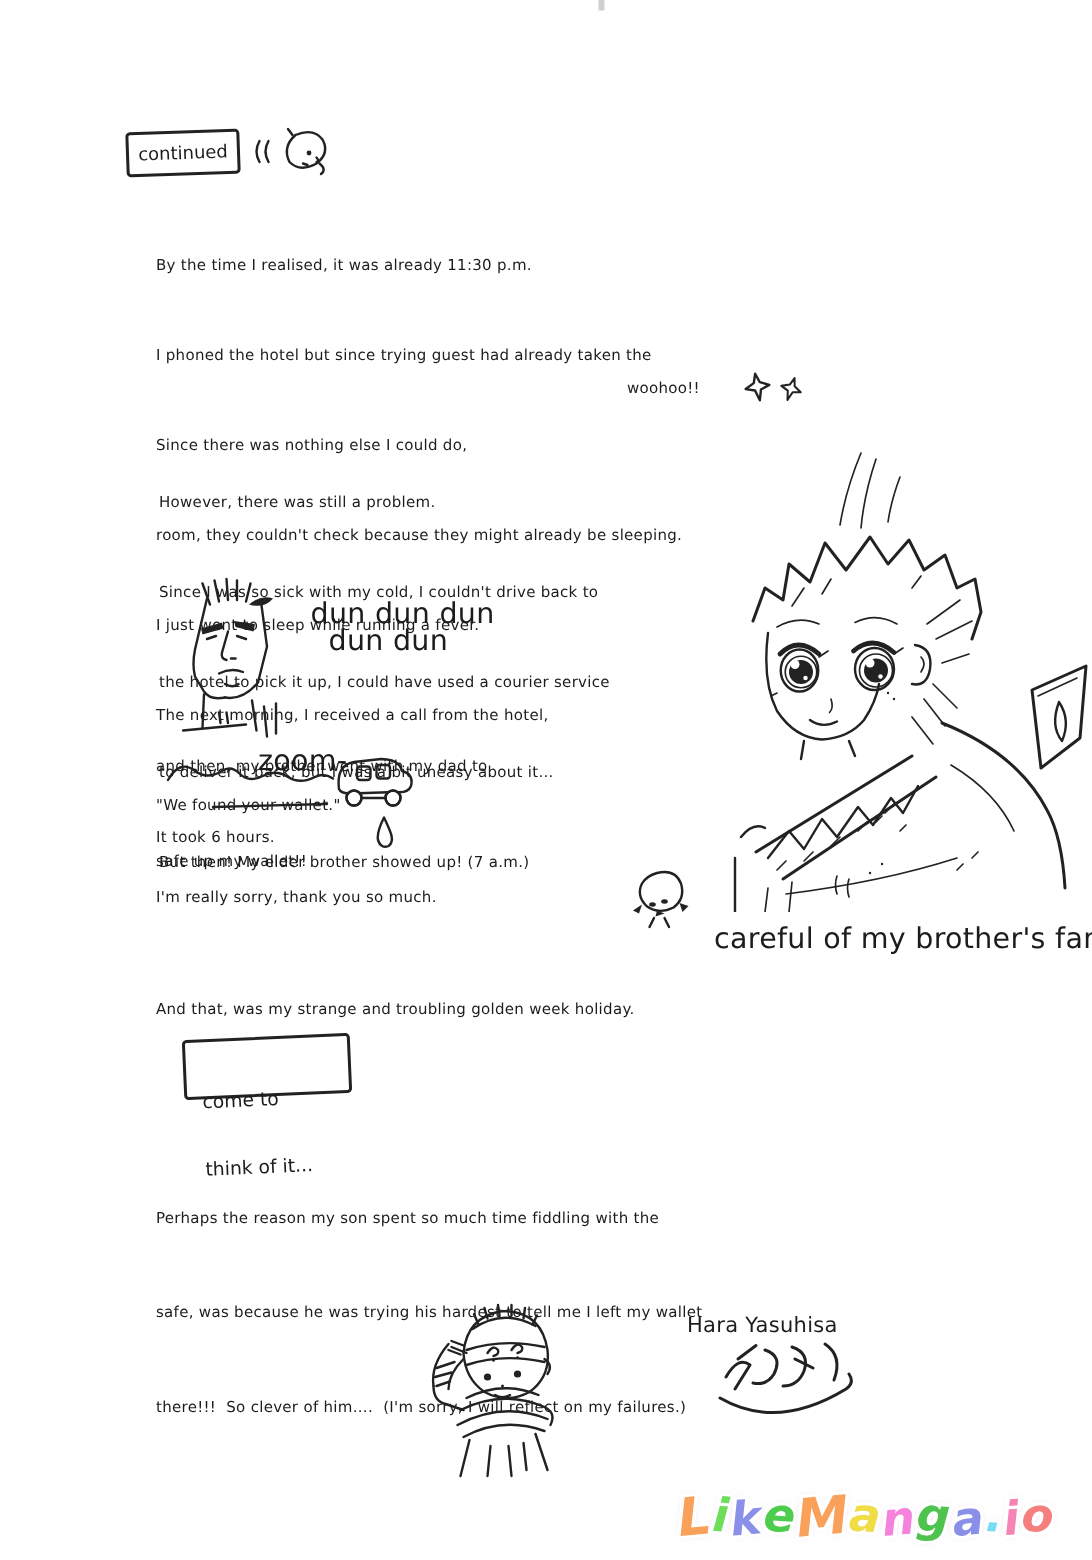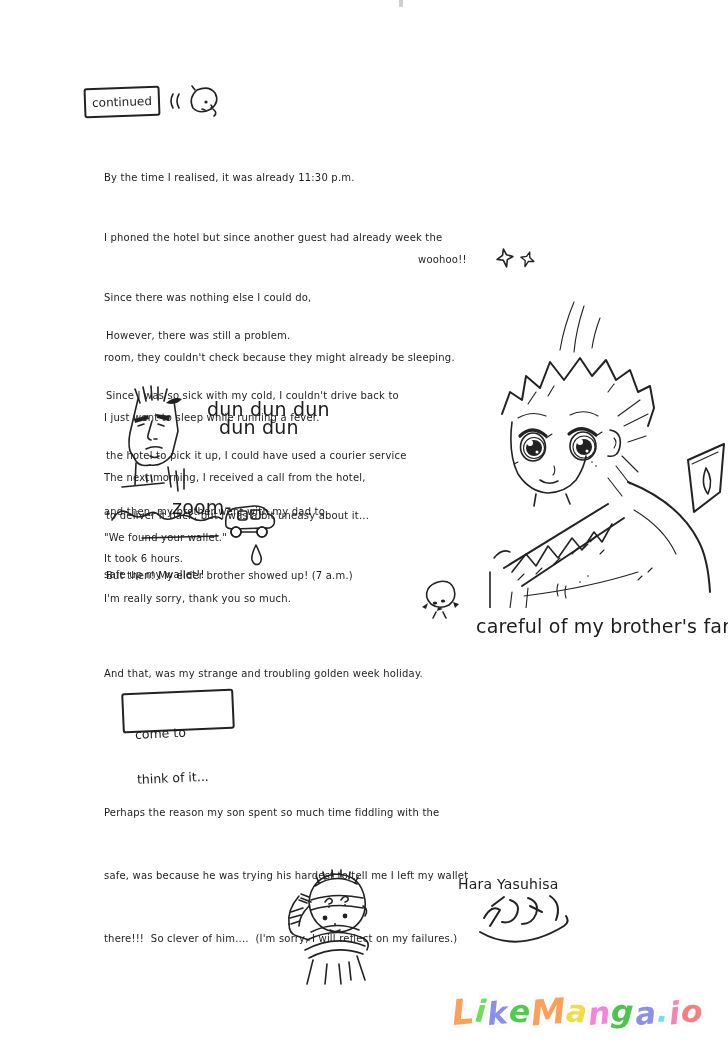--- a/index.html
+++ b/index.html
@@ -47,21 +47,21 @@
     <path d="M33,8 Q45,3 51,11 Q56,20 47,27 Q36,33 29,26 Q24,16 33,8"></path>
     <path d="M31,8 L28,4"></path>
     <circle class="fill" cx="42" cy="20" r="1.6"></circle>
     <path d="M47,23 Q49,25 47,26"></path>
     <path d="M38,27 l3,1"></path>
     <path d="M49,27 Q54,31 50,34"></path>
   </svg>
 
   <div class="hw" style="left:104px;top:128px">
     <div>By the time I realised, it was already 11:30 p.m.</div>
-    <div>I phoned the hotel but since another guest had already week the</div>
+    <div>I phoned the hotel but since trying guest had already taken the</div>
     <div>Since there was nothing else I could do,</div>
     <div>room, they couldn't check because they might already be sleeping.</div>
     <div>I just went to sleep while running a fever.</div>
     <div>The next morning, I received a call from the hotel,</div>
     <div>"We found your wallet."</div>
   </div>
   <div class="hw" style="left:418px;top:250px">woohoo!!</div>
   <svg class="sk" style="left:494px;top:247px" width="46" height="28" viewBox="0 0 46 28">
     <path d="M11,2 L13,8 L19,11 L13,13 L11,20 L9,13 L3,11 L9,8 Z" transform="rotate(-10 11 11)"></path>
     <path d="M11,2 L13,8 L19,11 L13,13 L11,20 L9,13 L3,11 L9,8 Z" transform="translate(24,3) scale(0.85) rotate(18 11 11)"></path>

